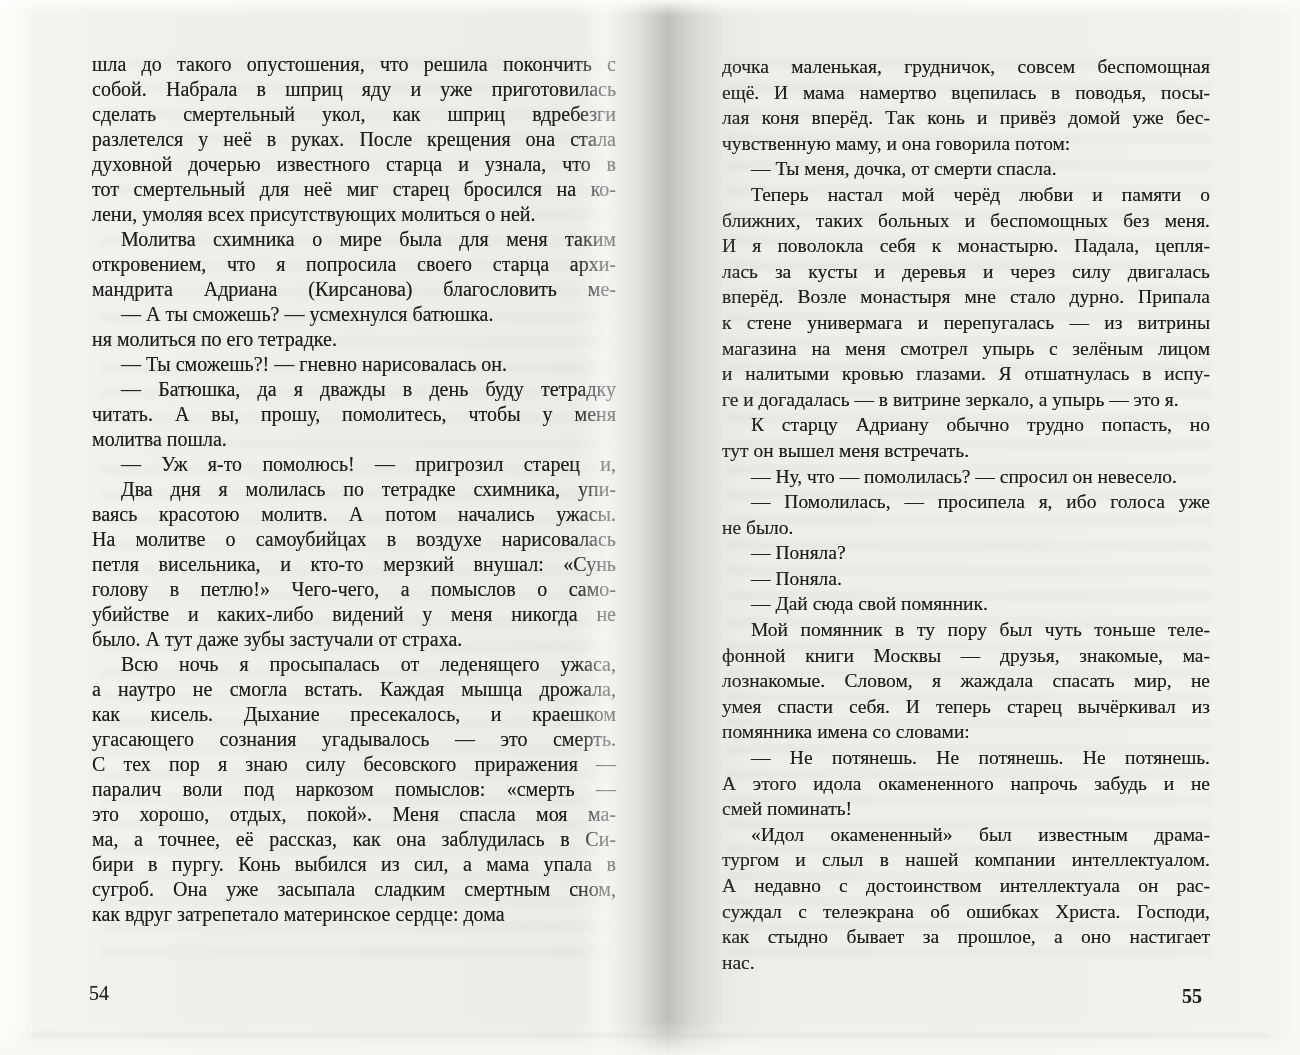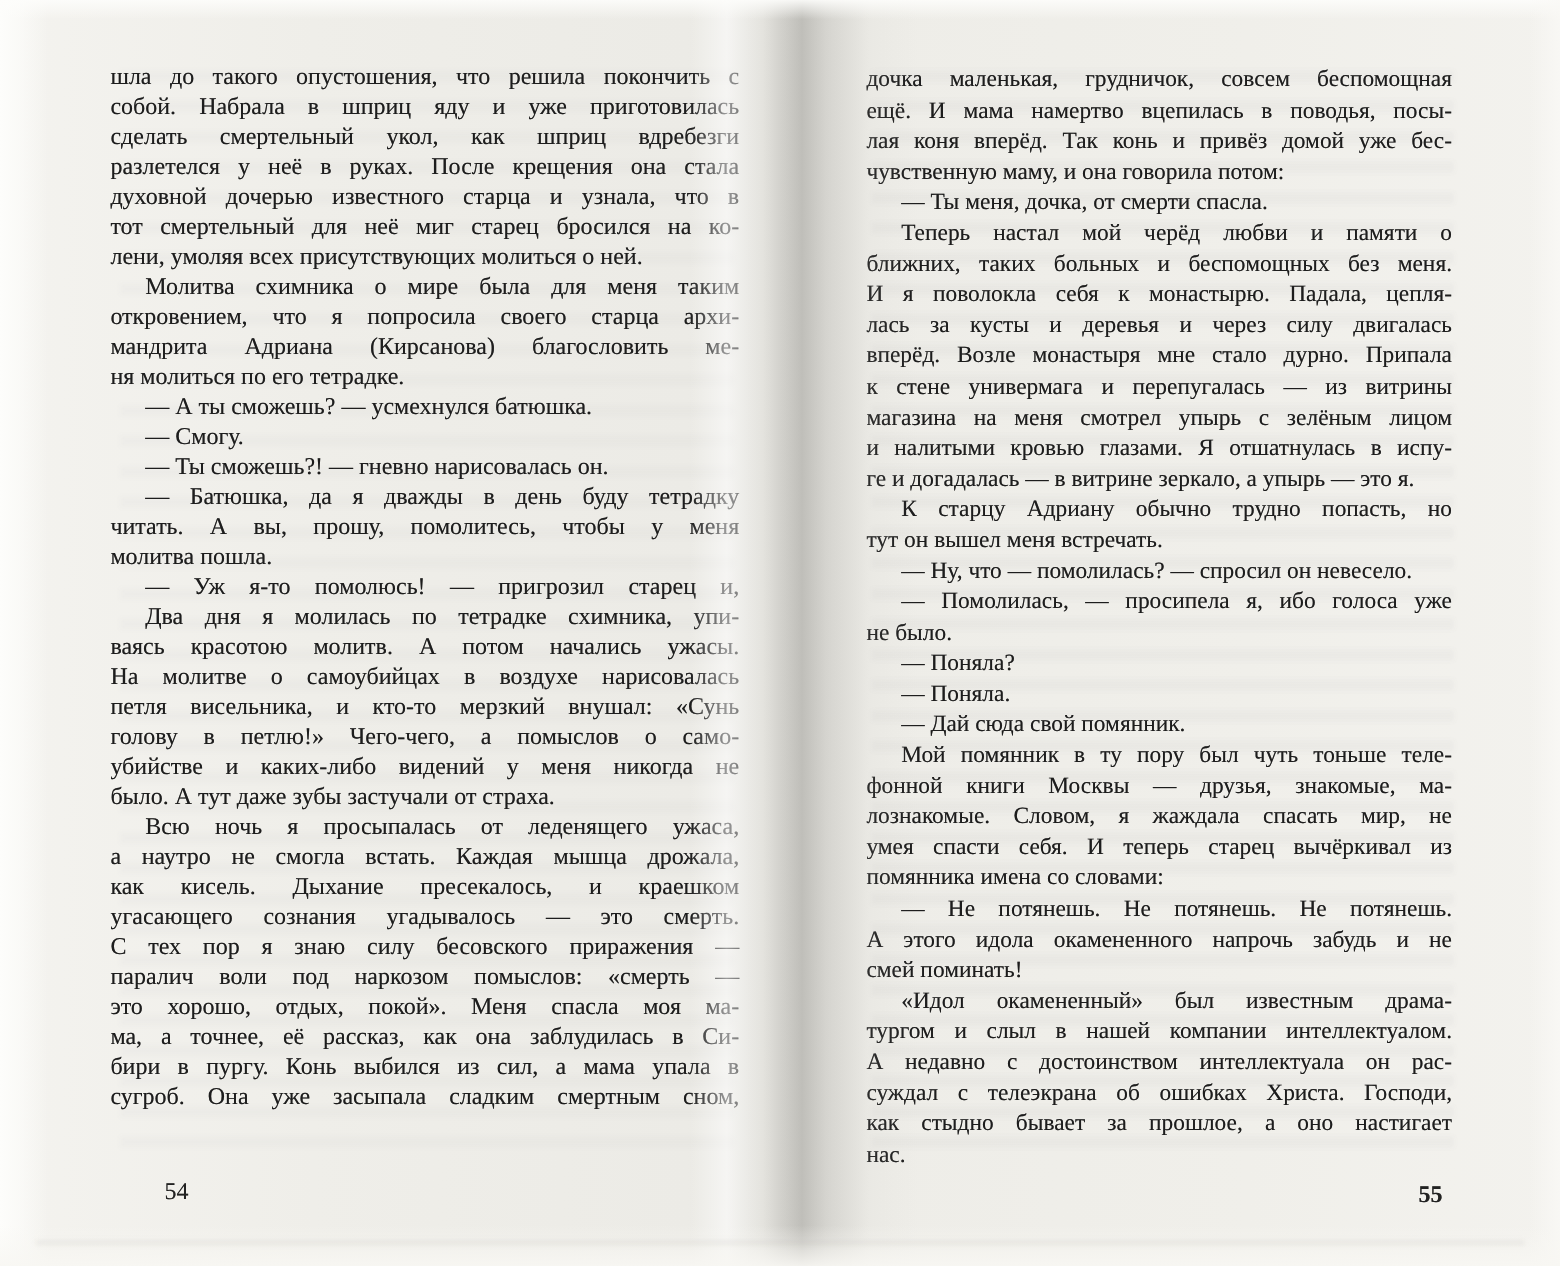--- a/index.html
+++ b/index.html
@@ -68,21 +68,21 @@
   .text-block.left  { left: 92px;  top: 52px; width: 524px; font-size: 20px;   line-height: 25px;   }
   .text-block.right { left: 722px; top: 54px; width: 488px; font-size: 19.5px; line-height: 25.6px; }
   .line { text-align: justify; text-align-last: justify; white-space: normal; }
   .line.last { text-align-last: left; }
   .line.ind  { text-indent: 29px; }
 
   .page-number {
     position: absolute; color: #222; font-size: 20px;
     text-shadow: 0 0 0.5px rgba(30,30,30,0.5);
   }
-  .pn-left  { left: 89px;  top: 982px; margin-left: 48px; }
+  .pn-left  { left: 89px;  top: 982px; }
   .pn-right { left: 1182px; top: 985px; font-weight: bold; }
 </style>
 </head>
 <body>
 
 <div class="scan">
 
   <div class="ghost ghost-left"></div>
   <div class="ghost ghost-right"></div>
 
@@ -90,23 +90,22 @@
       <div class="line">шла до такого опустошения, что решила покончить с</div>
       <div class="line">собой. Набрала в шприц яду и уже приготовилась</div>
       <div class="line">сделать смертельный укол, как шприц вдребезги</div>
       <div class="line">разлетелся у неё в руках. После крещения она стала</div>
       <div class="line">духовной дочерью известного старца и узнала, что в</div>
       <div class="line">тот смертельный для неё миг старец бросился на ко-</div>
       <div class="line last">лени, умоляя всех присутствующих молиться о ней.</div>
       <div class="line ind">Молитва схимника о мире была для меня таким</div>
       <div class="line">откровением, что я попросила своего старца архи-</div>
       <div class="line">мандрита Адриана (Кирсанова) благословить ме-</div>
+      <div class="line last ind">— А ты сможешь? — усмехнулся батюшка.</div>
       <div class="line last">ня молиться по его тетрадке.</div>
-      <div class="line last ind">— А ты сможешь? — усмехнулся батюшка.</div>
-      <div class="line last ind">— Смогу.</div>
       <div class="line last ind">— Ты сможешь?! — гневно нарисовалась он.</div>
       <div class="line ind">— Батюшка, да я дважды в день буду тетрадку</div>
       <div class="line">читать. А вы, прошу, помолитесь, чтобы у меня</div>
       <div class="line last">молитва пошла.</div>
       <div class="line ind">— Уж я-то помолюсь! — пригрозил старец и,</div>
       <div class="line ind">Два дня я молилась по тетрадке схимника, упи-</div>
       <div class="line">ваясь красотою молитв. А потом начались ужасы.</div>
       <div class="line">На молитве о самоубийцах в воздухе нарисовалась</div>
       <div class="line">петля висельника, и кто-то мерзкий внушал: «Сунь</div>
       <div class="line">голову в петлю!» Чего-чего, а помыслов о само-</div>
@@ -115,20 +114,21 @@
       <div class="line ind">Всю ночь я просыпалась от леденящего ужаса,</div>
       <div class="line">а наутро не смогла встать. Каждая мышца дрожала,</div>
       <div class="line">как кисель. Дыхание пресекалось, и краешком</div>
       <div class="line">угасающего сознания угадывалось — это смерть.</div>
       <div class="line">С тех пор я знаю силу бесовского приражения —</div>
       <div class="line">паралич воли под наркозом помыслов: «смерть —</div>
       <div class="line">это хорошо, отдых, покой». Меня спасла моя ма-</div>
       <div class="line">ма, а точнее, её рассказ, как она заблудилась в Си-</div>
       <div class="line">бири в пургу. Конь выбился из сил, а мама упала в</div>
       <div class="line">сугроб. Она уже засыпала сладким смертным сном,</div>
+      <div class="line last">как вдруг затрепетало материнское сердце: дома</div>
     </div>
   <div class="text-block right">
       <div class="line">дочка маленькая, грудничок, совсем беспомощная</div>
       <div class="line">ещё. И мама намертво вцепилась в поводья, посы-</div>
       <div class="line">лая коня вперёд. Так конь и привёз домой уже бес-</div>
       <div class="line last">чувственную маму, и она говорила потом:</div>
       <div class="line last ind">— Ты меня, дочка, от смерти спасла.</div>
       <div class="line ind">Теперь настал мой черёд любви и памяти о</div>
       <div class="line">ближних, таких больных и беспомощных без меня.</div>
       <div class="line">И я поволокла себя к монастырю. Падала, цепля-</div>

